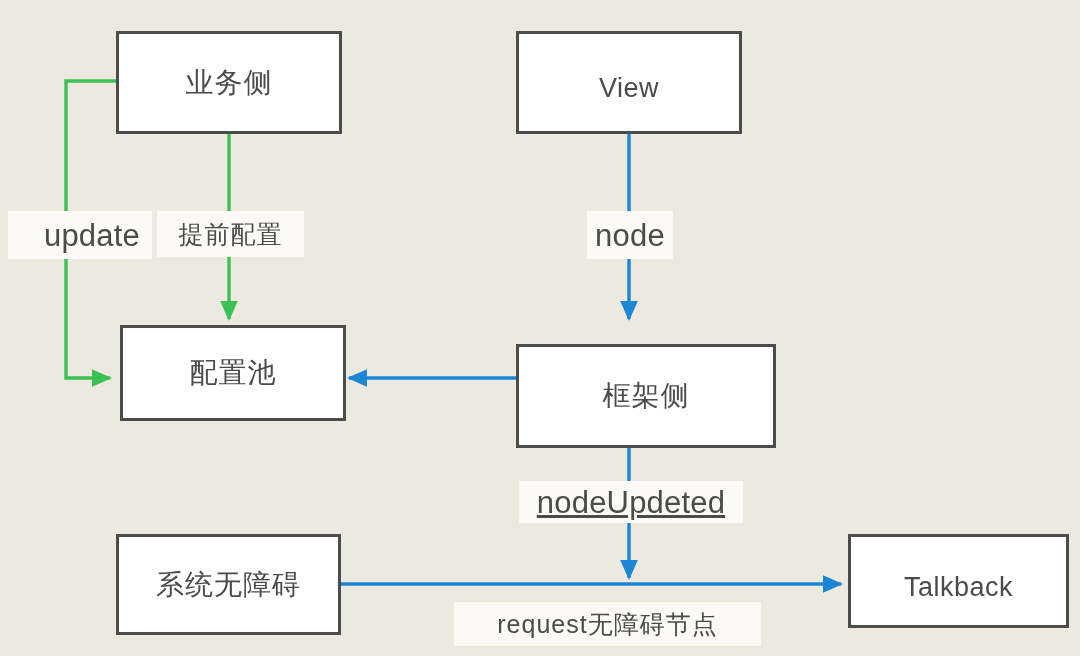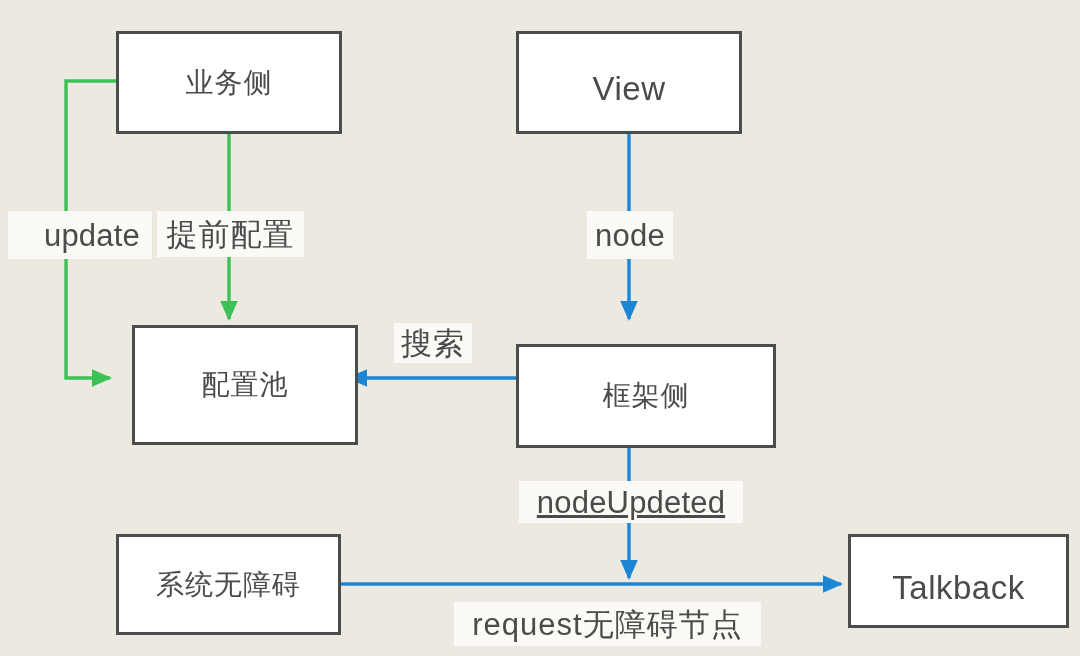--- a/index.html
+++ b/index.html
@@ -40,47 +40,47 @@
   }
   .node-label {
     line-height: 1;
     white-space: nowrap;
   }
   .node-cn .node-label {
     font-size: 28px;
     letter-spacing: 1px;
   }
   .node-en .node-label {
-    font-size: 33px;
+    font-size: 27px;
     letter-spacing: 0.5px;
     margin-top: 12px;
   }
   .edge-label {
     position: absolute;
     background: #fbfaf7;
     color: #4b4b4b;
     line-height: 1;
     white-space: nowrap;
     z-index: 4;
     display: flex;
     align-items: center;
     justify-content: center;
   }
   .lbl-latin {
     font-size: 31px;
     letter-spacing: 0.2px;
   }
   .lbl-cn {
-    font-size: 31px;
+    font-size: 25px;
     letter-spacing: 1px;
   }
   
   #node-business   { left: 116px; top: 31px;  width: 226px; height: 103px; }
   #node-view       { left: 516px; top: 31px;  width: 226px; height: 103px; }
-  #node-configpool { left: 132px; top: 325px; width: 226px; height: 120px; }
+  #node-configpool { left: 120px; top: 325px; width: 226px; height: 96px; }
   #node-framework  { left: 516px; top: 344px; width: 260px; height: 104px; }
   #node-sysa11y    { left: 116px; top: 534px; width: 225px; height: 101px; }
   #node-talkback   { left: 848px; top: 534px; width: 221px; height: 94px; }
   
   #label-update       { left: 8px;   top: 211px; width: 120px; height: 48px; padding-left: 24px; }
   #label-preconfig    { left: 157px; top: 211px; width: 147px; height: 46px; }
   #label-node         { left: 587px; top: 211px; width: 86px;  height: 48px; }
   #label-search       { left: 394px; top: 323px; width: 78px;  height: 40px; }
   #label-nodeupdeted  { left: 519px; top: 481px; width: 224px; height: 42px; text-decoration: underline; }
   #label-requesta11y  { left: 454px; top: 602px; width: 307px; height: 44px; }
@@ -136,19 +136,18 @@
   <div class="node node-en" id="node-talkback">
     <span class="node-label">Talkback</span>
   </div>
 
   <div class="edge-label lbl-latin" id="label-update">update</div>
 
   <div class="edge-label lbl-cn" id="label-preconfig">提前配置</div>
 
   <div class="edge-label lbl-latin" id="label-node">node</div>
 
-  <div class="edge-label lbl-cn" id="label-search">搜索</div>
 
   <div class="edge-label lbl-latin" id="label-nodeupdeted">nodeUpdeted</div>
 
   <div class="edge-label lbl-cn" id="label-requesta11y">request无障碍节点</div>
 
 </div>
 
 </body></html>

